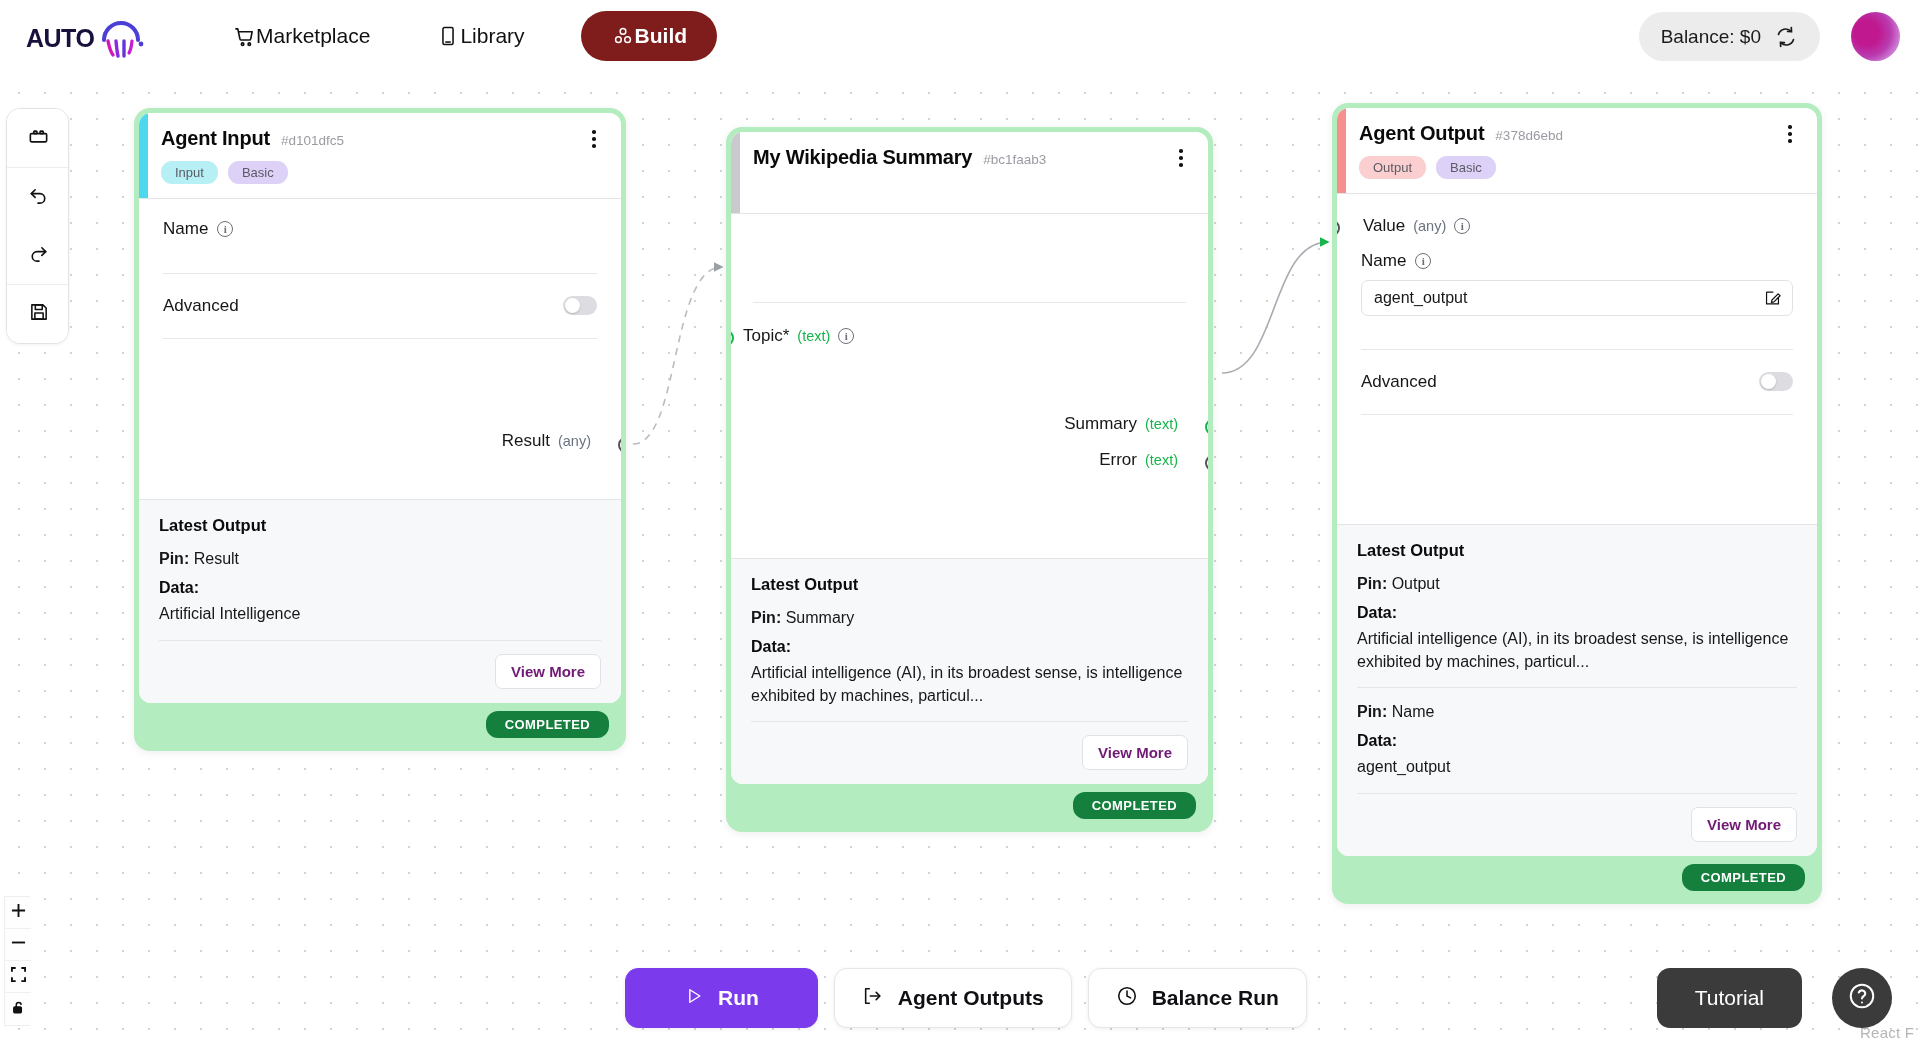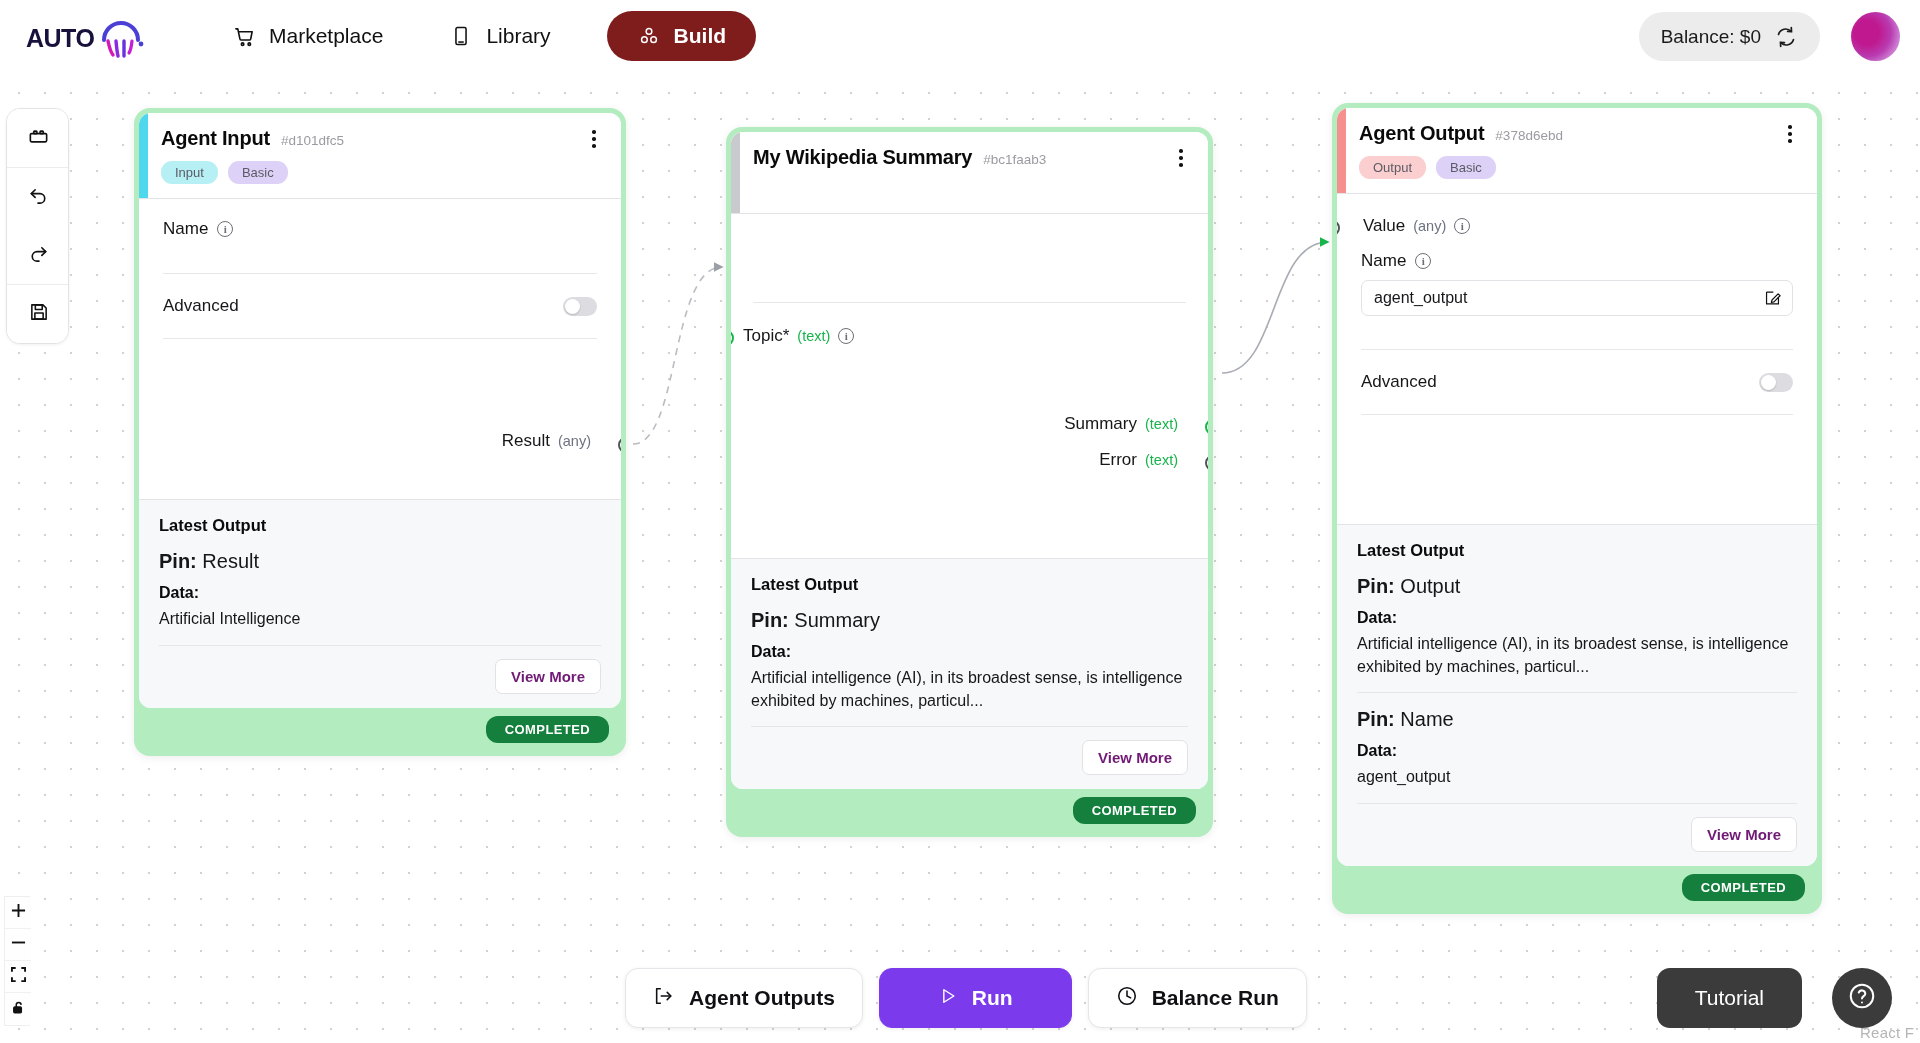--- a/index.html
+++ b/index.html
@@ -40,21 +40,21 @@
     color: #18113c;
   }
   .logo-swirl {
     position: absolute; left: 70px; top: 2px; width: 58px; height: 44px;
   }
   .nav-links {
     position: absolute; left: 222px; top: 0; height: 72px;
     display: flex; align-items: center; gap: 46px;
   }
   .nav-item {
-    display: flex; align-items: center; gap: 13px;
+    display: flex; align-items: center; 
     font-size: 21px; font-weight: 500; color: #111;
     padding: 6px 10px; border-radius: 24px; cursor: pointer;
     white-space: nowrap;
   }
   .nav-item.active {
     background: #7f1d1d; color: #ffffff;
     padding: 13px 30px; font-weight: 600;
     border-radius: 28px;
     align-items: center;
   }
@@ -168,21 +168,21 @@
     font-size: 16px; color: #17171a;
     position: relative; cursor: text;
   }
   .input-edit-ico {
     position: absolute; right: 11px; top: 50%; transform: translateY(-50%);
     cursor: pointer; display: flex;
   }
   .divider { height: 1px; background: #e8e8ec; }
 
   .adv-row {
-    display: flex; align-items: flex-end; justify-content: space-between;
+    display: flex; align-items: flex-start; justify-content: space-between;
   }
   .adv-label { font-size: 17px; color: #17171a; }
   .toggle {
     width: 34px; height: 19px; border-radius: 10px; background: #dcdce1;
     position: relative; cursor: pointer;
   }
   .toggle b {
     position: absolute; left: 2px; top: 2px;
     width: 15px; height: 15px; border-radius: 50%; background: #fff;
     box-shadow: 0 1px 2px rgba(0,0,0,0.18);
@@ -203,21 +203,21 @@
   .pin-type { font-size: 14.5px; color: #6b7280; }
   .pin-type.green { color: #16b44a; }
 
   
   .latest {
     background: #f7f8fa;
     border-top: 1px solid #e4e4e7;
     padding: 16px 20px 14px 20px;
   }
   .latest-h { font-size: 16.5px; font-weight: 700; color: #0b0b0c; }
-  .lo-pin { font-size: 20px; margin-top: 15px; color: #17171a; }
+  .lo-pin { font-size: 16px; margin-top: 15px; color: #17171a; }
   .lo-pin b { font-weight: 700; }
   .lo-datalabel { font-size: 16px; font-weight: 700; margin-top: 11px; color: #0b0b0c; }
   .lo-data { font-size: 16px; margin-top: 6px; color: #17171a; line-height: 1.42; }
   .lo-sep { height: 1px; background: #e6e6ea; margin: 14px 0 0 0; }
   .viewmore-wrap { display: flex; justify-content: flex-end; margin-top: 13px; }
   .viewmore {
     font-size: 15px; font-weight: 600; color: #701a75;
     background: #fff; border: 1px solid #e2e2e6; border-radius: 7px;
     padding: 8px 15px; cursor: pointer;
   }
@@ -617,38 +617,38 @@
         <span class="viewmore">View More</span>
       </div>
     </div>
   </div>
   <div class="status-wrap">
     <span class="status-badge">COMPLETED</span>
   </div>
 </div>
 
 <div id="bottombar">
+  <div class="bb-btn run">
+    <span>
+      <svg width="20" height="20" viewBox="0 0 24 24" fill="none" stroke="#ffffff" stroke-width="1.7" stroke-linejoin="round">
+        <polygon points="7,4.5 19,12 7,19.5"></polygon>
+      </svg>
+    </span>
+    <span>Run</span>
+  </div>
+
   <div class="bb-btn">
     <span>
       <svg width="22" height="22" viewBox="0 0 24 24" fill="none" stroke="#101014" stroke-width="1.7" stroke-linecap="round" stroke-linejoin="round">
         <path d="M8 4H4v16h4"></path>
           <line x1="9" y1="12" x2="19" y2="12"></line>
           <polyline points="15.5,8 19.5,12 15.5,16"></polyline>
       </svg>
     </span>
     <span>Agent Outputs</span>
-  </div>
-
-  <div class="bb-btn run">
-    <span>
-      <svg width="20" height="20" viewBox="0 0 24 24" fill="none" stroke="#ffffff" stroke-width="1.7" stroke-linejoin="round">
-        <polygon points="7,4.5 19,12 7,19.5"></polygon>
-      </svg>
-    </span>
-    <span>Run</span>
   </div>
 
   <div class="bb-btn">
     <span>
       <svg width="22" height="22" viewBox="0 0 24 24" fill="none" stroke="#101014" stroke-width="1.7" stroke-linecap="round">
         <circle cx="12" cy="12" r="9"></circle>
           <polyline points="12,6.5 12,12 16,14"></polyline>
       </svg>
     </span>
     <span>Balance Run</span>

